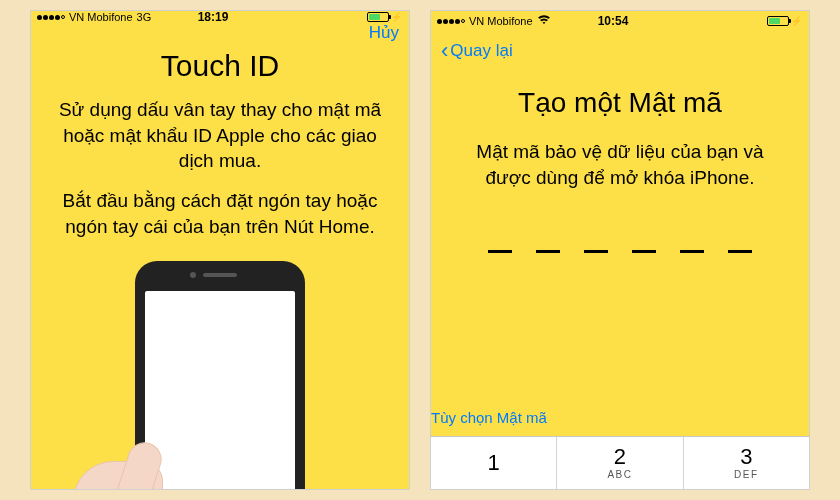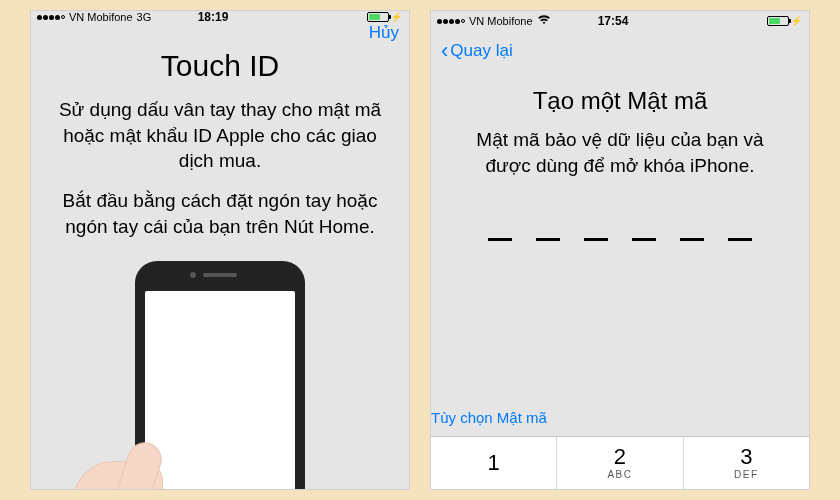--- a/index.html
+++ b/index.html
@@ -10,21 +10,21 @@
     font-family: -apple-system, "Helvetica Neue", Helvetica, Arial, sans-serif;
     display: flex;
     justify-content: center;
     align-items: center;
     gap: 20px;
     overflow: hidden;
   }
   .phone {
     width: 380px;
     height: 480px;
-    background: #e5e5e5;
+    background: #fde047;
     border: 1px solid #d0d0d0;
     position: relative;
     overflow: hidden;
     display: flex;
     flex-direction: column;
   }
   .status-bar {
     height: 20px;
     display: flex;
     align-items: center;
@@ -107,21 +107,21 @@
     bottom: -20px;
     left: -6px;
     width: 90px;
     height: 100px;
     background: #f4d7c6;
     border-radius: 40px 20px 0 0;
     border: 1px solid #e8c5b0;
   }
 
   
-  .passcode-title { font-size: 24px; font-weight: 400; margin: 16px 0 12px; }
+  .passcode-title { font-size: 28px; font-weight: 400; margin: 16px 0 20px; }
   .passcode-dashes {
     display: flex;
     gap: 24px;
     margin-top: 60px;
   }
   .dash { width: 24px; height: 3px; background: #000; }
   .options-link {
     color: #007aff;
     font-size: 15px;
     padding: 12px 0 10px;
@@ -199,21 +199,21 @@
           <span class="dot"></span>
           <span class="dot empty"></span>
       </span>
       <span>VN Mobifone</span>
       <span class="wifi">
         <svg width="14" height="10" viewBox="0 0 14 10">
             <path d="M7 9 L5.5 7.5 Q7 6.7 8.5 7.5 Z M3 5 Q7 2 11 5 L9.5 6.3 Q7 4.5 4.5 6.3 Z M1 2.5 Q7 -2 13 2.5 L11.5 3.8 Q7 0.5 2.5 3.8 Z" fill="#000"></path>
           </svg>
       </span>
     </div>
-    <div class="status-center">17:54</div>
+    <div class="status-center">10:54</div>
     <div class="status-right">
       <span class="battery">
           <span class="battery-fill"></span>
         </span>
       <span class="bolt">⚡</span>
     </div>
   </div>
   <div class="nav-bar">
     <div class="nav-left">
       <span class="chevron">‹</span>

